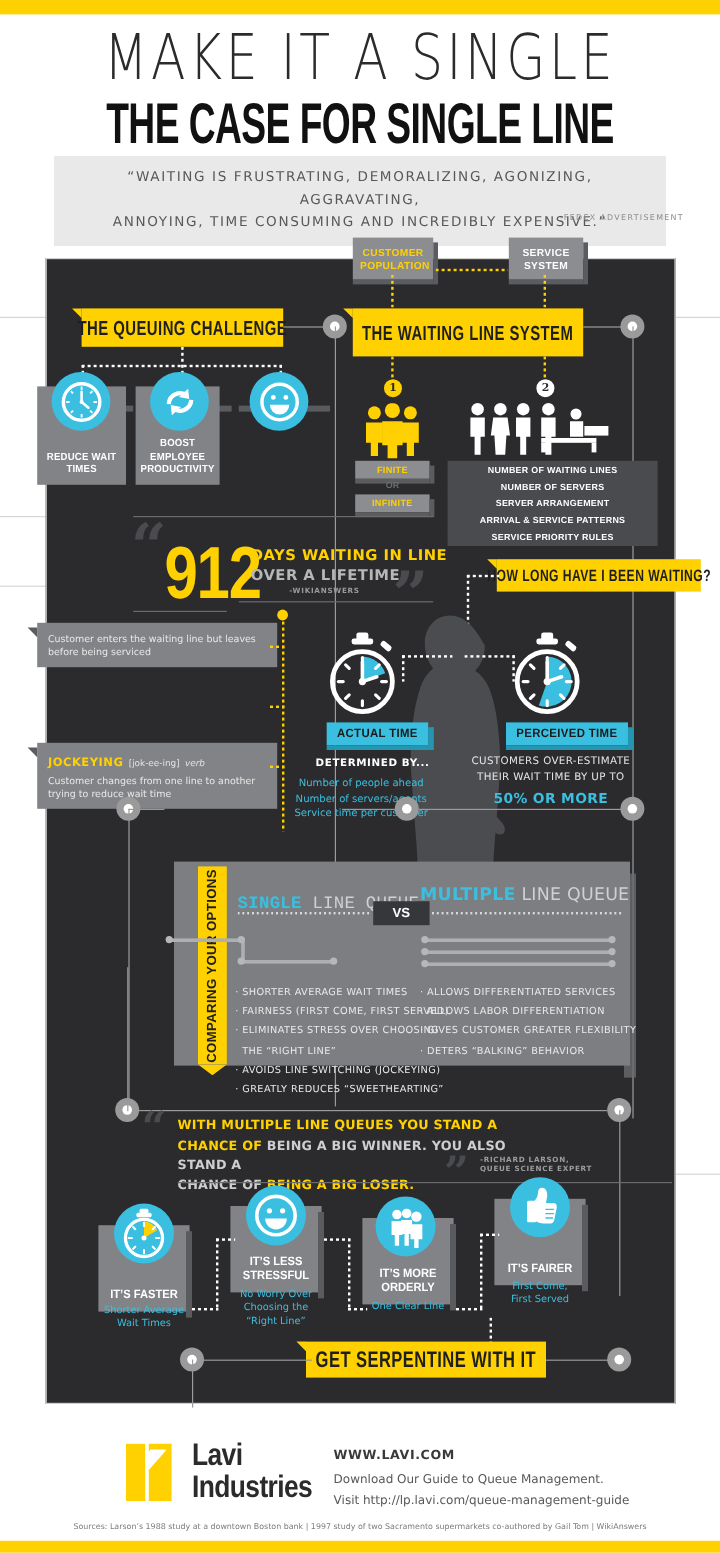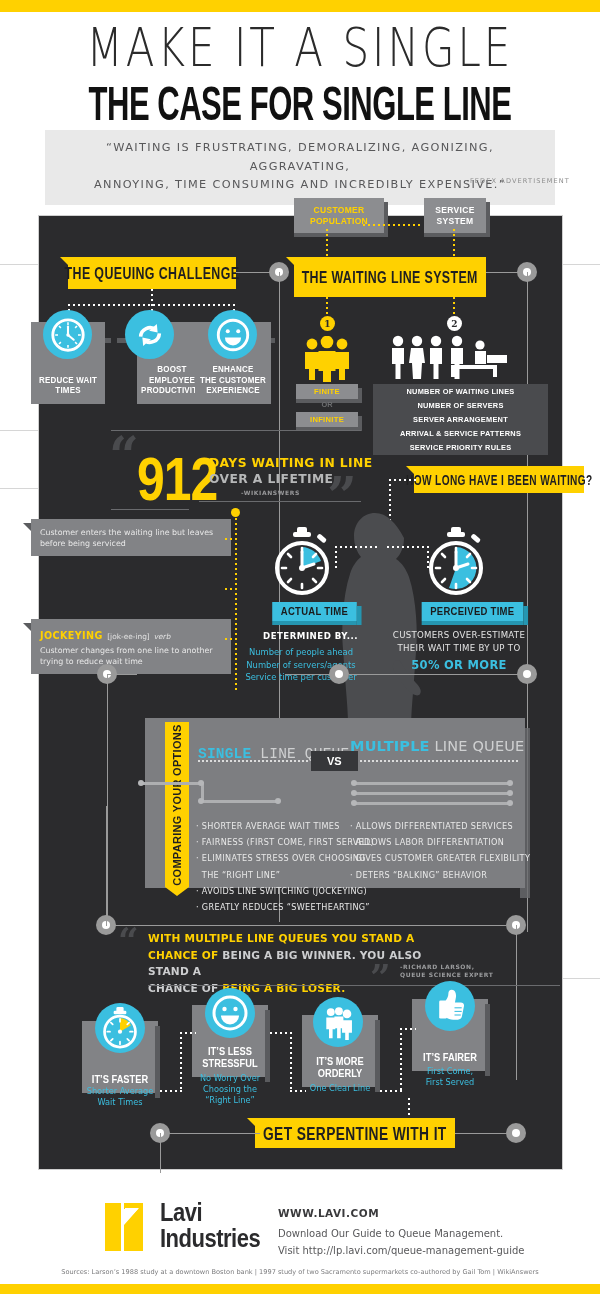--- a/index.html
+++ b/index.html
@@ -242,21 +242,21 @@
 
 <div class="out-line" style="left:0;top:264px;width:40px;"></div>
 <div class="out-line" style="left:0;top:430px;width:40px;"></div>
 <div class="out-line" style="left:0;top:488px;width:40px;"></div>
 <div class="out-line" style="left:560px;top:264px;width:40px;"></div>
 <div class="out-line" style="left:560px;top:978px;width:40px;"></div>
 
 <div class="panel">
 <div class="panel-inner">
 
-  <div class="sm-label" style="left:255px; top:-18px; width:90px;">
+  <div class="sm-label" style="left:255px; top:-18px; width:67px;">
     <div style="color:#FFD100">CUSTOMER</div>
     <div style="color:#FFD100">POPULATION</div>
   </div>
   <div class="sm-label" style="left:385px; top:-18px; width:62px;">
     <div>SERVICE</div>
     <div>SYSTEM</div>
   </div>
   <div class="dot-h" style="left:324px; top:8px; width:60px;"></div>
   <div class="dot-v" style="left:287px; top:13px; height:27px;"></div>
   <div class="dot-v" style="left:414px; top:13px; height:27px;"></div>
@@ -305,44 +305,37 @@
         <line x1="29.5" y1="10.5" x2="27.5" y2="12.5"></line>
             <line x1="12.5" y1="27.5" x2="10.5" y2="29.5"></line>
       </g>
       <line x1="20" y1="20" x2="20" y2="11" stroke="#fff" stroke-width="2.2" stroke-linecap="round"></line>
       <line x1="20" y1="20" x2="26" y2="25" stroke="#fff" stroke-width="2.2" stroke-linecap="round"></line>
       <circle cx="20" cy="20" r="1.8" fill="#fff"></circle>
     </svg>
   </div>
 
   <div class="ch-shadow" style="left:78px;top:122px;width:76px;height:5px;"></div>
-  <div class="ch-card" style="left:74px;top:106px;width:70px;height:82px;margin-left:24px;">
+  <div class="ch-card" style="left:74px;top:106px;width:70px;height:82px;">
     <div class="lbl">
       <div>BOOST</div>
       <div>EMPLOYEE</div>
       <div>PRODUCTIVITY</div>
     </div>
   </div>
   <div class="circ-icon" style="left:86px;top:94px;width:49px;height:49px;">
     <svg width="34" height="34" viewBox="0 0 40 40">
       <path d="M9 22a11 11 0 0 1 18-8" fill="none" stroke="#fff" stroke-width="4.2" stroke-linecap="butt"></path>
       <polygon points="28,7 29,17 19,15" fill="#fff"></polygon>
       <path d="M31 18a11 11 0 0 1-18 8" fill="none" stroke="#fff" stroke-width="4.2" stroke-linecap="butt"></path>
       <polygon points="12,33 11,23 21,25" fill="#fff"></polygon>
     </svg>
   </div>
 
   <div class="ch-shadow" style="left:160px;top:122px;width:76px;height:5px;"></div>
-  <div class="ch-card" style="left:156px;top:106px;width:76px;height:82px;">
-    <div class="lbl">
-      <div>ENHANCE</div>
-      <div>THE CUSTOMER</div>
-      <div>EXPERIENCE</div>
-    </div>
-  </div>
   <div class="circ-icon" style="left:169px;top:94px;width:49px;height:49px;">
     <svg width="38" height="38" viewBox="0 0 40 40">
       <circle cx="20" cy="20" r="15.5" fill="none" stroke="#fff" stroke-width="3"></circle>
       <circle cx="14.5" cy="16" r="2.1" fill="#fff"></circle>
       <circle cx="25.5" cy="16" r="2.1" fill="#fff"></circle>
       <path d="M11.5 22.5 L28.5 22.5 A8.5 8.5 0 0 1 11.5 22.5 Z" fill="#fff"></path>
     </svg>
   </div>
 
   <div class="dot-v" style="left:287px;top:81px;height:20px;"></div>

